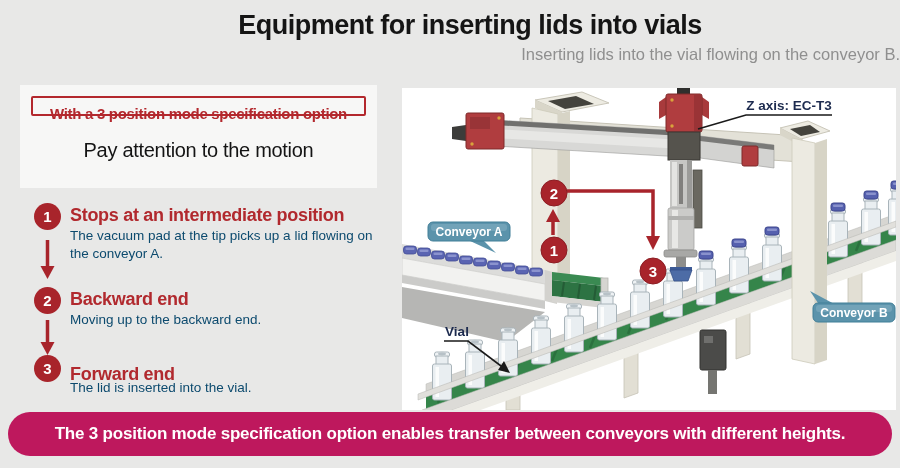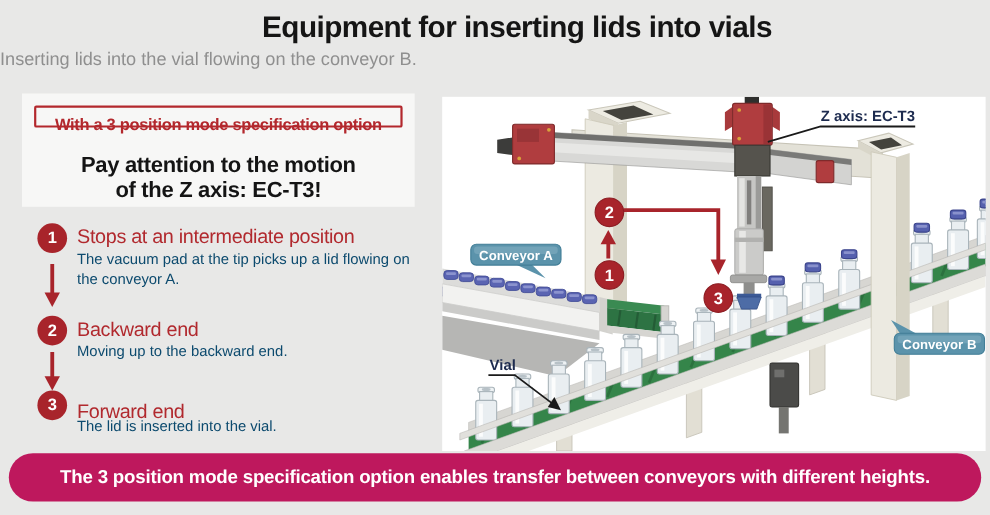--- a/index.html
+++ b/index.html
@@ -11,46 +11,46 @@
   }
   
   .title {
     position:absolute; left:0; top:10; width:900px; top:10px;
     text-align:center; font-size:27px; font-weight:bold; color:#151515;
     letter-spacing:-0.5px;
     padding-left:40px;
   }
   .subtitle {
     position:absolute; left:0; top:45px; width:900px;
-    text-align:left; font-size:16.5px; color:#8f8f8f;
+    text-align:right; font-size:16.5px; color:#8f8f8f;
   }
   
   .warn-box {
     position:absolute; left:20px; top:85px; width:357px; height:103px;
     background:#f7f7f6;
   }
   .option-box {
     position:absolute; left:11px; top:11px; width:335px; height:20px;
     border:2px solid #b3282d; border-radius:2px;
     color:#b3282d; font-weight:bold; font-size:15px; letter-spacing:-0.3px;
     text-align:center; line-height:32px;
   }
   .warn-text {
     position:absolute; left:0; top:54px; width:100%;
-    text-align:center; font-size:20px; font-weight:bold; color:#141414;
+    text-align:center; font-size:20px; font-weight:normal; color:#141414;
     line-height:1.17; letter-spacing:-0.3px;
   }
   
   .step-circle {
     position:absolute; width:27px; height:27px; border-radius:50%;
     background:#a8242b; color:#fff; font-weight:bold; font-size:15px;
     text-align:center; line-height:27px;
   }
   .step-head {
-    position:absolute; left:70px; font-size:18px; font-weight:normal;
+    position:absolute; left:70px; font-size:18px; font-weight:bold;
     color:#b1292e; letter-spacing:-0.3px; white-space:nowrap;
   }
   .step-body {
     position:absolute; left:70px; width:320px; font-size:13.5px;
     color:#0c4a6e; line-height:1.32;
   }
   .step-arrow { position:absolute; left:40px; }
   
   .illus {
     position:absolute; left:402px; top:88px; width:494px; height:322px;
@@ -68,21 +68,20 @@
 </head>
 <body>
 
 <div class="title">Equipment for inserting lids into vials</div>
 <div class="subtitle">Inserting lids into the vial flowing on the conveyor B.</div>
 
 <div class="warn-box">
   <div class="option-box">With a 3 position mode specification option</div>
   <div class="warn-text">
     <span>Pay attention to the motion</span><br>
-    <span>of the Z axis: EC-T3!</span>
   </div>
 </div>
 
 <div class="step-circle" style="left:34px; top:203px;">1</div>
 <div class="step-head" style="top:205px;">Stops at an intermediate position</div>
 <div class="step-body" style="top:227px; width:310px;">The vacuum pad at the tip picks up a lid flowing on the conveyor A.</div>
 <svg class="step-arrow" style="top:240px;" width="15" height="40">
   <line x1="7.5" y1="0" x2="7.5" y2="27" stroke="#a8242b" stroke-width="3.5"></line>
   <polygon points="0.5,26 14.5,26 7.5,39" fill="#a8242b"></polygon>
 </svg>

